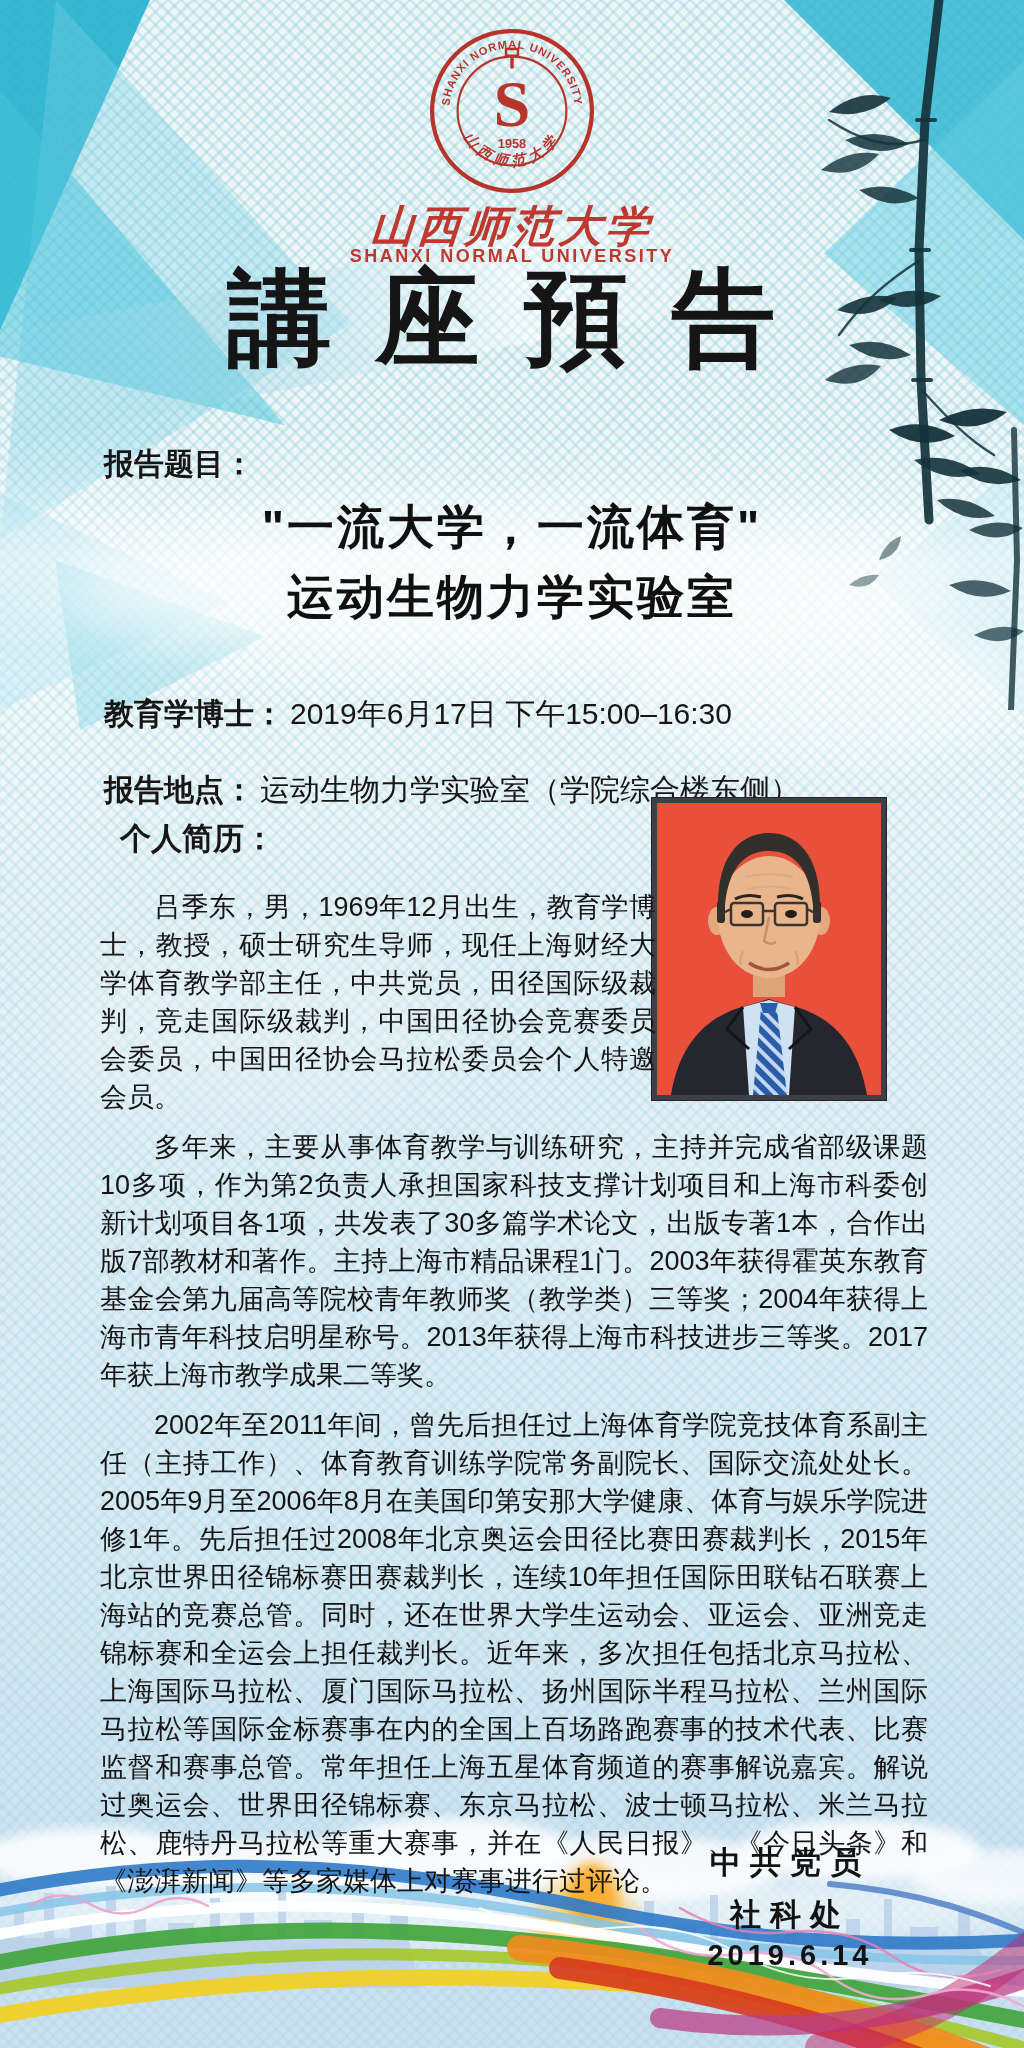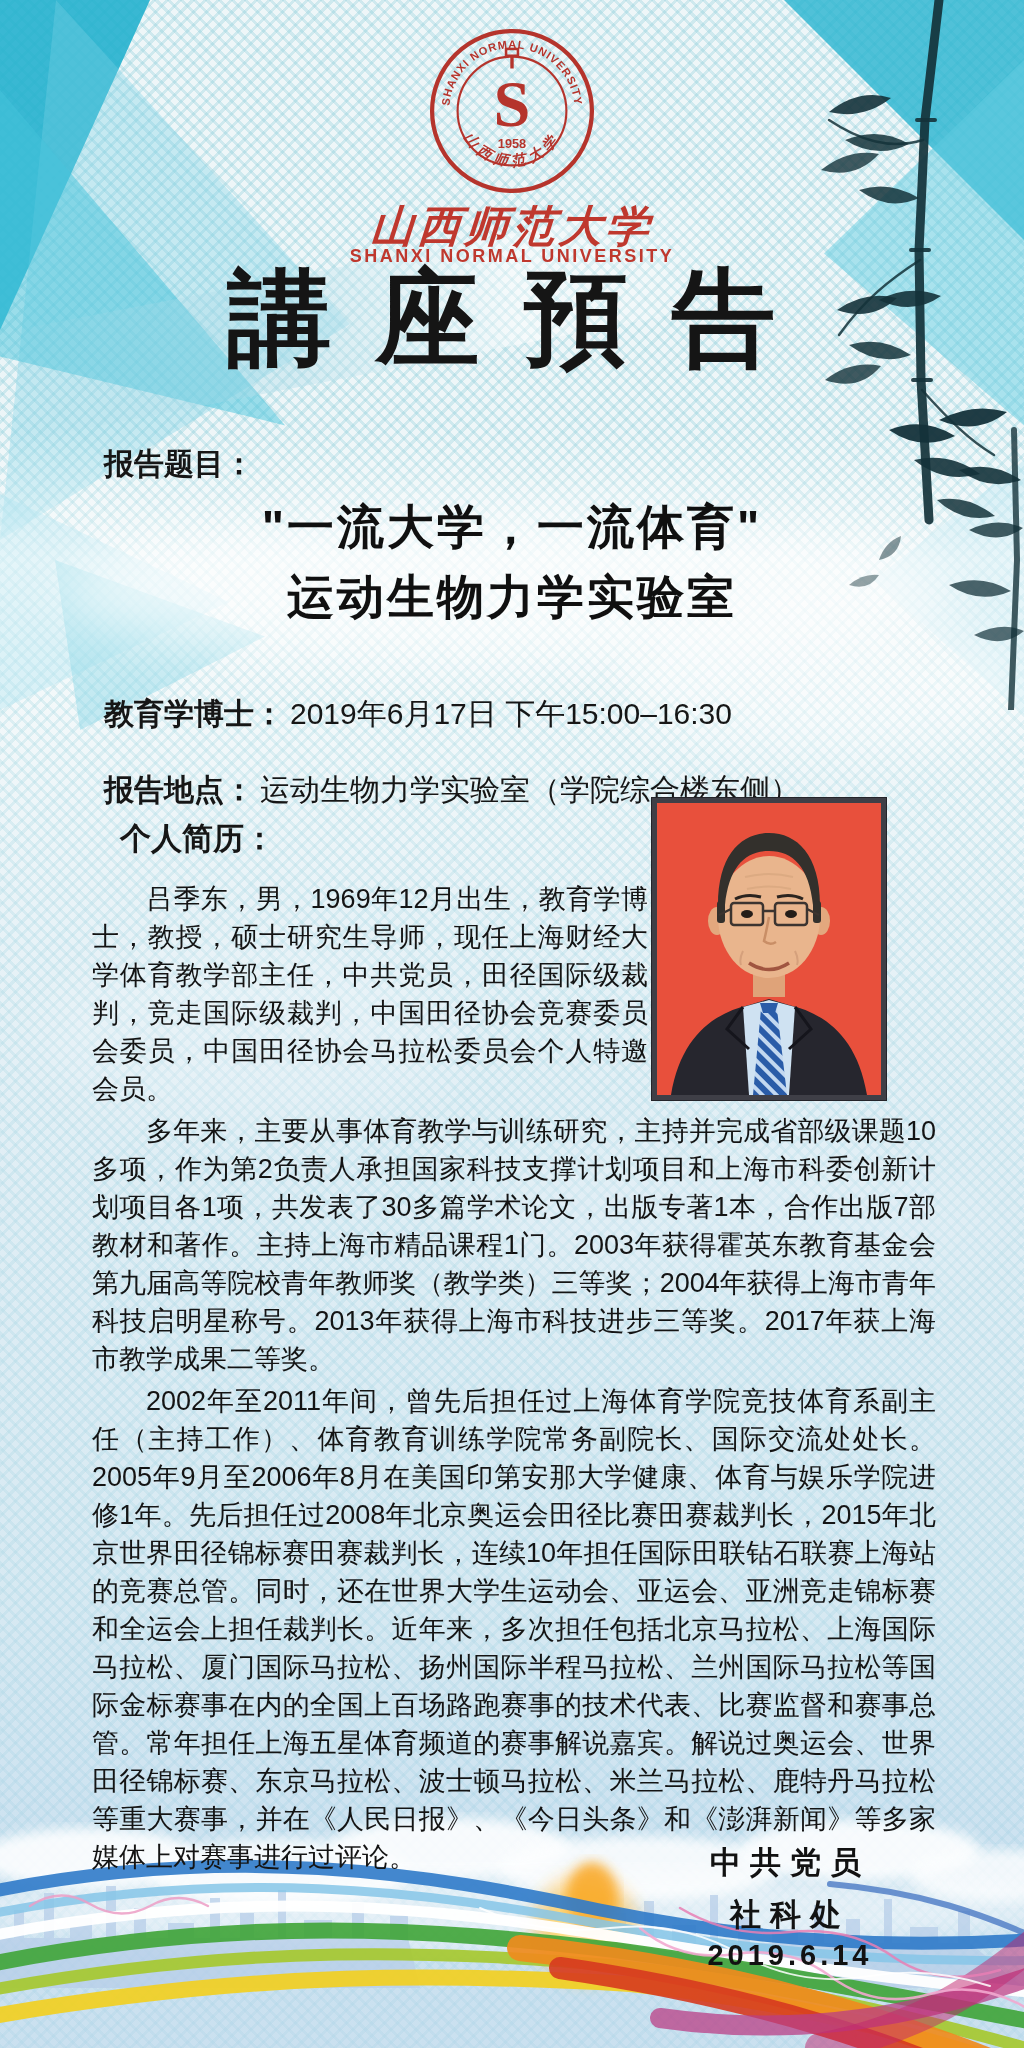--- a/index.html
+++ b/index.html
@@ -36,21 +36,21 @@
   .topic-label{position:absolute;left:104px;top:444px;z-index:2;font-size:30px;font-weight:700;}
   .topic-title{position:absolute;left:0;top:492px;width:100%;text-align:center;z-index:2;
     font-size:47px;font-weight:900;line-height:70px;letter-spacing:3px;color:#101010;}
   .info{position:absolute;left:104px;z-index:2;font-size:30px;white-space:nowrap;}
   .info .lab{font-weight:800;}
   .info .val{font-weight:500;margin-left:6px;}
   .row-speaker{top:646px;} .row-time{top:694px;} .row-location{top:770px;}
   .profile-heading{position:absolute;left:120px;top:818px;z-index:2;font-size:31px;font-weight:800;}
   .bio{position:absolute;left:88px;top:876px;width:852px;z-index:2;
     font-size:27px;line-height:38px;text-align:justify;color:#141414;}
-  .bio p{margin:4px;text-indent:2em;}
+  .bio p{margin:12px;text-indent:2em;}
   .bio .p1{width:556px;min-height:228px;}
   .photo{position:absolute;left:652px;top:798px;width:224px;height:292px;z-index:2;
     border:5px solid #3f3f47;box-shadow:0 0 0 1px #24242a;background:#e8503c;}
   .photo svg{display:block;}
   .footer{position:absolute;left:645px;top:1842px;width:290px;text-align:center;z-index:3;color:#121212;}
   .footer .f1,.footer .f2{font-size:31px;font-weight:800;letter-spacing:9px;}
   .footer .f2{margin-top:10px;}
   .footer .f3{font-size:29px;font-weight:800;letter-spacing:4px;margin-top:3px;}
   .bamboo{position:absolute;right:0;top:0;z-index:1;}
   .bottom-scene{position:absolute;left:0;bottom:0;z-index:1;}

